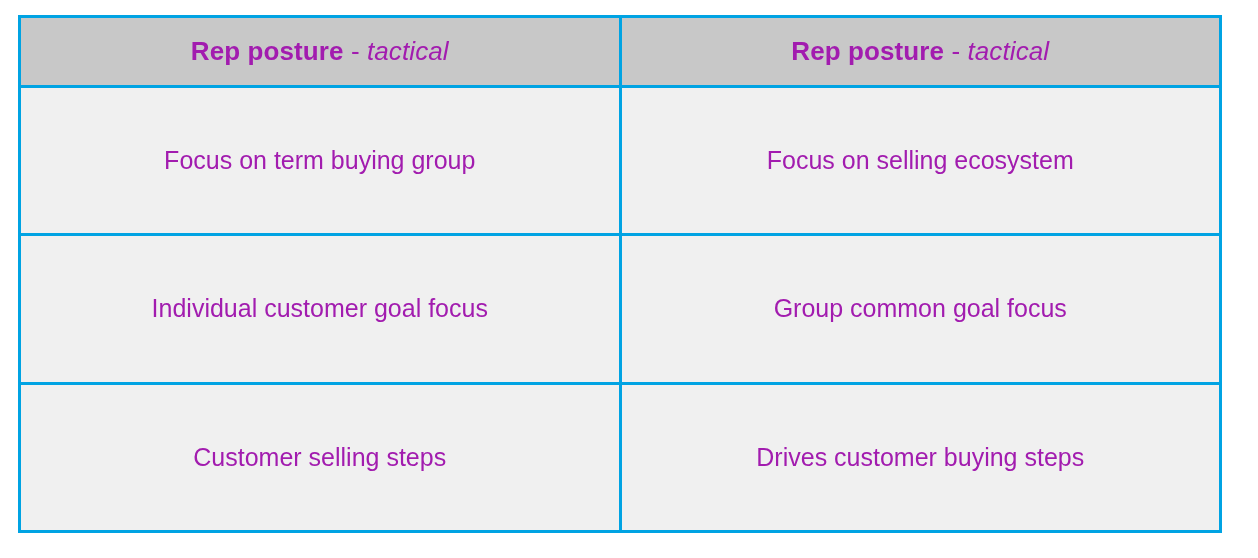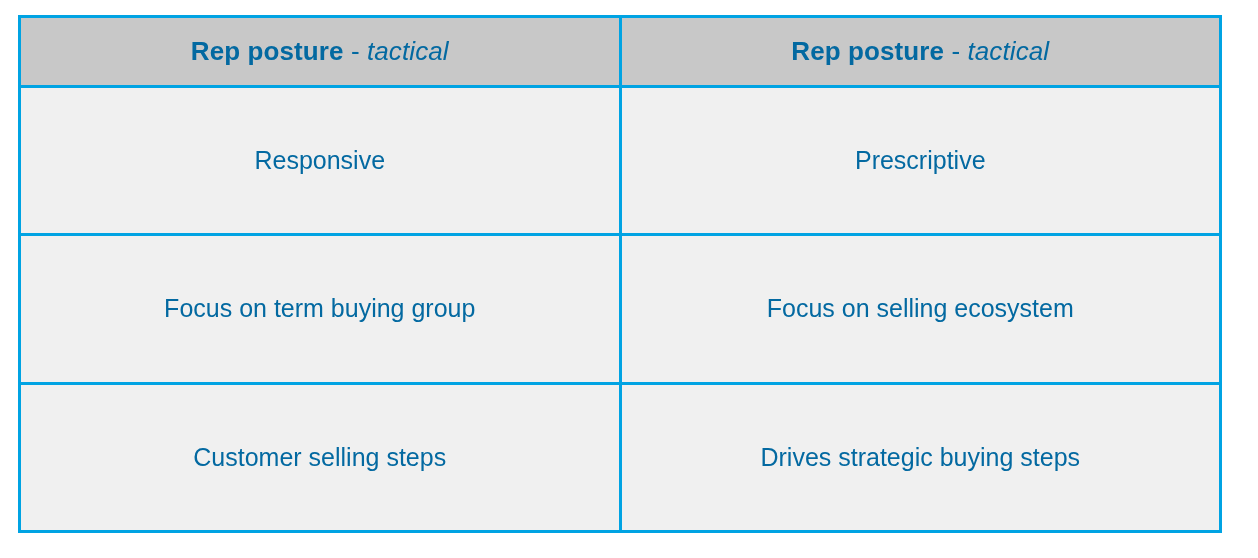--- a/index.html
+++ b/index.html
@@ -39,21 +39,21 @@
 
   .comparison-table col {
     width: 50%;
   }
 
   .comparison-table th,
   .comparison-table td {
     box-sizing: border-box;
     text-align: center;
     vertical-align: middle;
-    color: #0369a1;
+    color: #a21caf;
     padding: 12px 10px;
     border-bottom: 3px solid #00a3e3;
   }
 
   
   .comparison-table th.col-left,
   .comparison-table td.col-left {
     border-right: 3px solid #00a3e3;
   }
 
@@ -107,27 +107,27 @@
           <span class="hdr-strong">Rep posture</span><span class="hdr-sep"> - </span><span class="hdr-em">tactical</span>
         </th>
         <th class="col-right" scope="col">
           <span class="hdr-strong">Rep posture</span><span class="hdr-sep"> - </span><span class="hdr-em">tactical</span>
         </th>
       </tr>
     </thead>
 
     <tbody>
       <tr>
-        <td class="col-left">Responsive</td>
-        <td class="col-right">Prescriptive</td>
-      </tr>
-      <tr>
         <td class="col-left">Focus on term buying group</td>
         <td class="col-right">Focus on selling ecosystem</td>
       </tr>
       <tr>
+        <td class="col-left">Individual customer goal focus</td>
+        <td class="col-right">Group common goal focus</td>
+      </tr>
+      <tr>
         <td class="col-left">Customer selling steps</td>
-        <td class="col-right">Drives strategic buying steps</td>
+        <td class="col-right">Drives customer buying steps</td>
       </tr>
     </tbody>
   </table>
 
 </div>
 
 </body></html>

